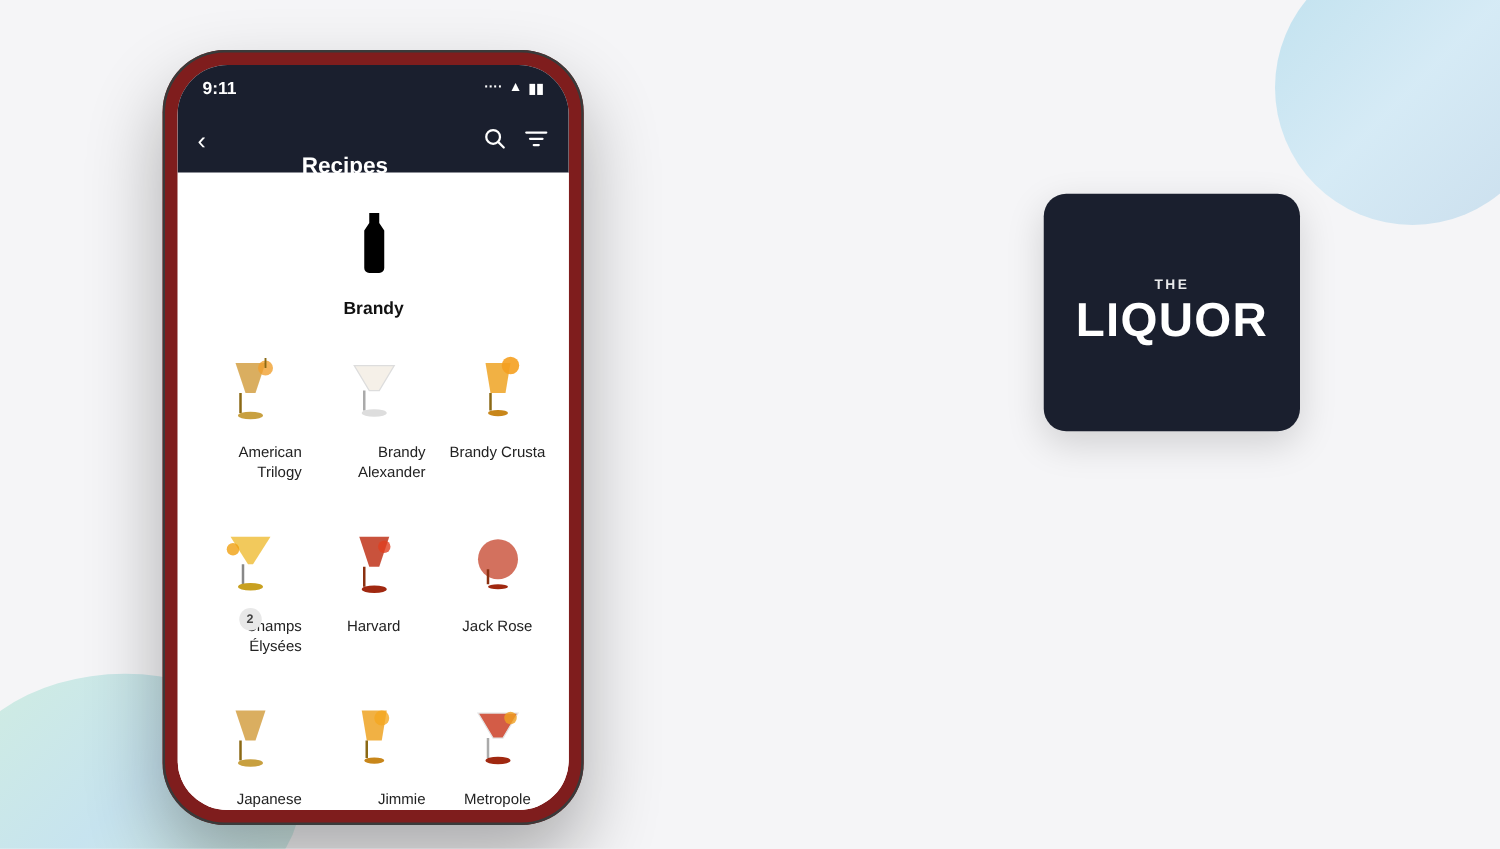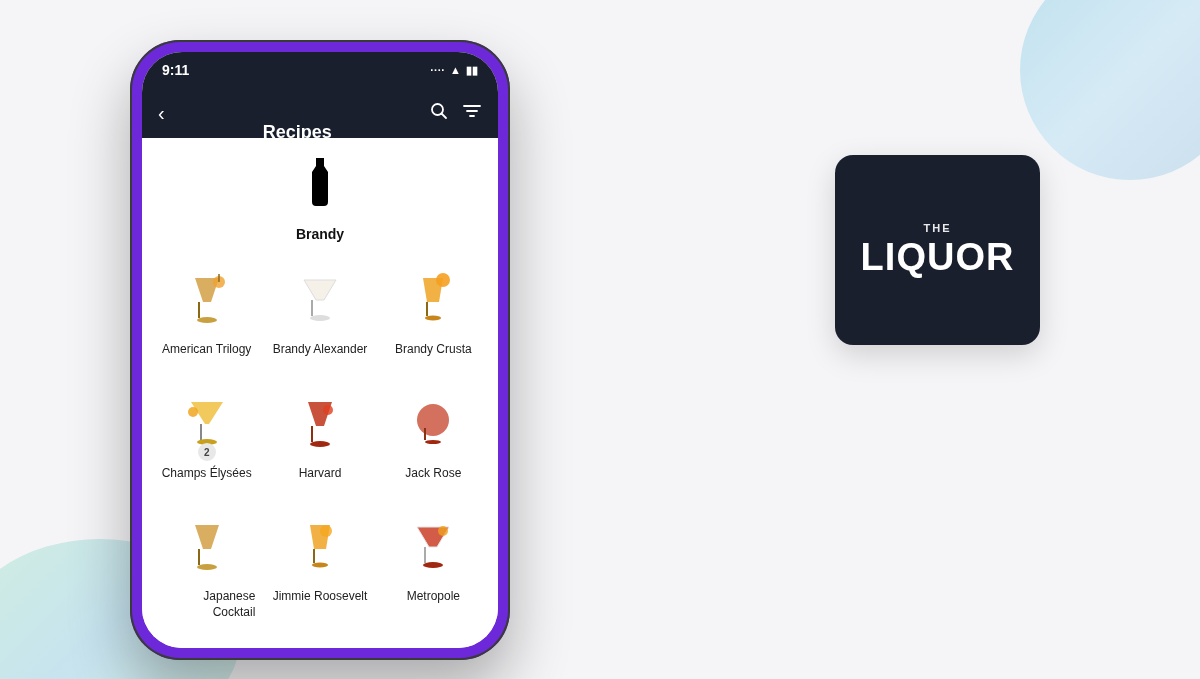--- a/index.html
+++ b/index.html
@@ -39,23 +39,23 @@
     
     .phone-wrapper {
       position: absolute;
       left: 130px;
       top: 40px;
       width: 380px;
       height: 620px;
     }
 
     .phone-outer {
-      width: 380px;
+      width: 337px;
       height: 620px;
-      background: #6d28d9;
+      background: #7f1d1d;
       border-radius: 50px;
       padding: 12px;
       box-shadow: 0 30px 60px rgba(0,0,0,0.3), inset 0 0 0 2px #3a3a3a;
       position: relative;
     }
 
     .phone-inner {
       width: 100%;
       height: 100%;
       background: #fff;
@@ -123,21 +123,21 @@
       color: white;
       font-size: 18px;
       cursor: pointer;
     }
 
     
     .content {
       height: calc(100% - 86px);
       overflow-y: auto;
       background: #fff;
-      padding: 0 10px;
+      padding: 12px 10px;
     }
 
     .content::-webkit-scrollbar { display: none; }
 
     
     .category-header {
       display: flex;
       flex-direction: column;
       align-items: center;
       padding: 20px 0 10px;

